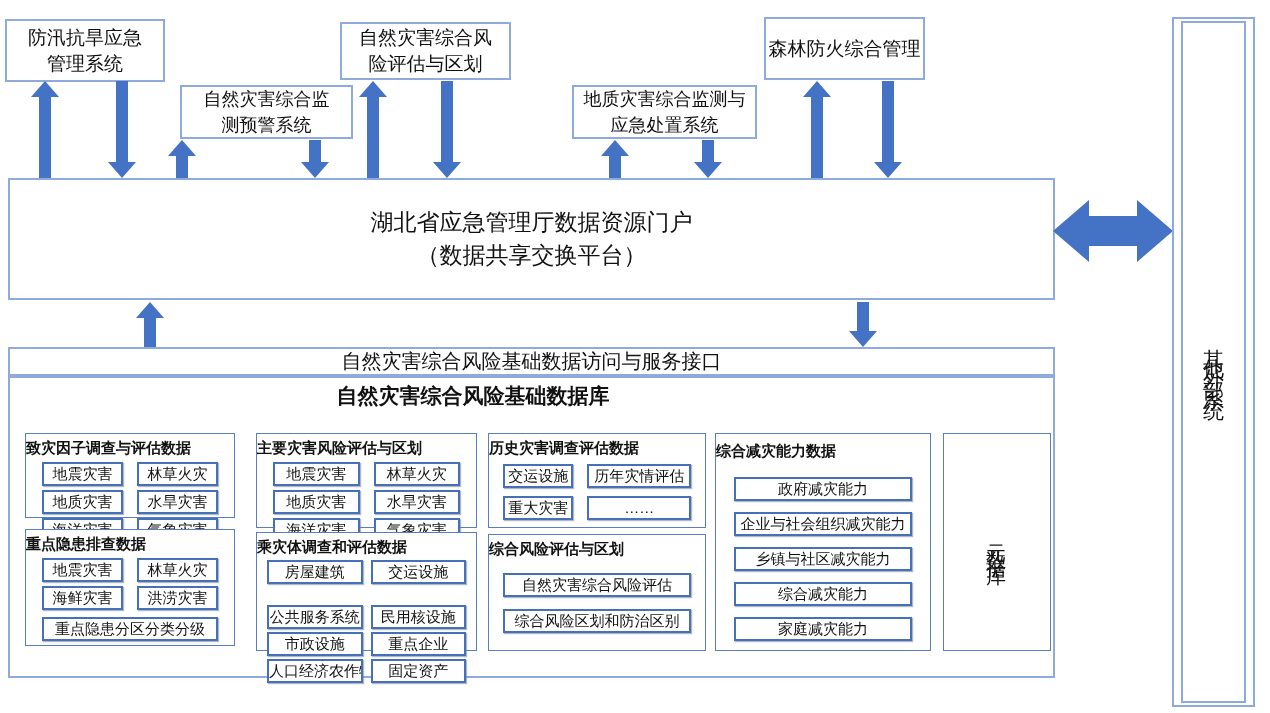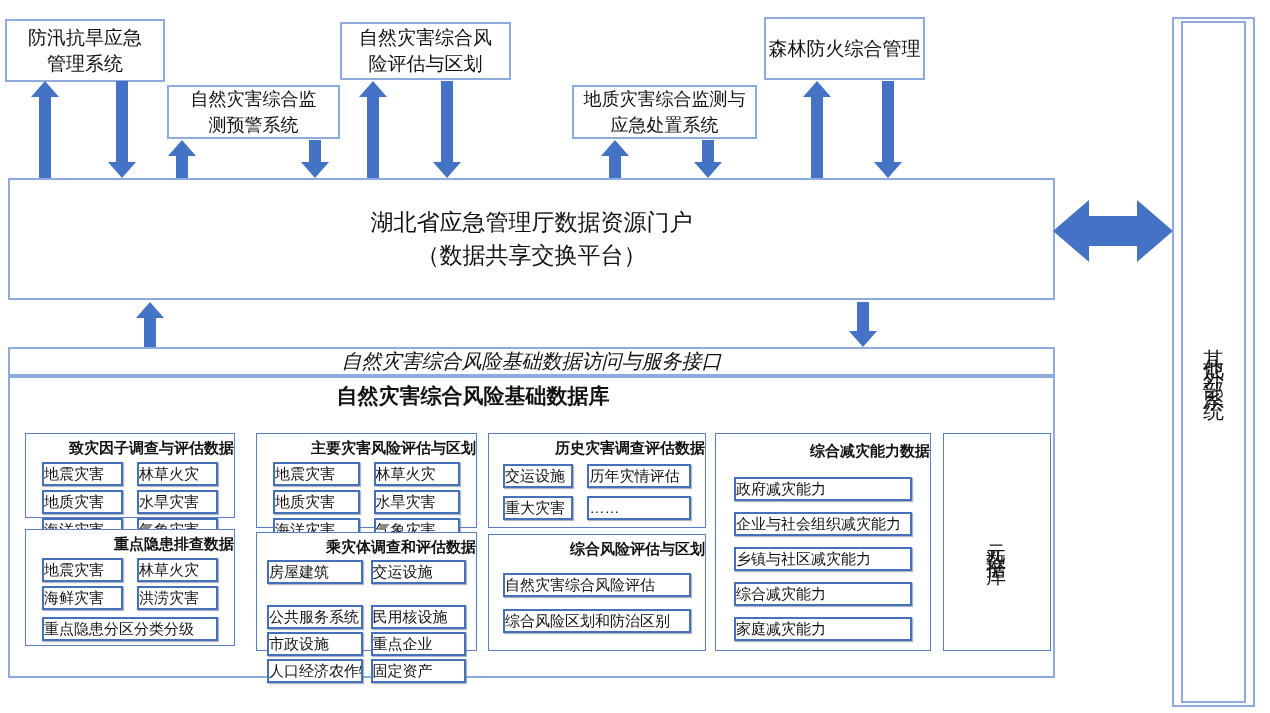--- a/index.html
+++ b/index.html
@@ -24,21 +24,20 @@
     position:absolute;left:8px;top:178px;width:1047px;height:122px;
     border:2px solid var(--border-light);background:#fff;
     display:flex;align-items:center;justify-content:center;text-align:center;
     font-size:23px;font-weight:normal;line-height:33px;white-space:pre-line;
   }
   .iface{
     position:absolute;left:8px;top:347px;width:1047px;height:29px;
     border:2px solid var(--border-light);background:#fff;
     display:flex;align-items:center;justify-content:center;
     font-size:20px;
-    font-style:italic;
   }
   .db-container{
     position:absolute;left:8px;top:376px;width:1047px;height:302px;
     border:2px solid var(--border-light);background:#fff;
   }
   .db-title{
     position:absolute;left:8px;top:382px;width:930px;
     text-align:center;font-size:21px;font-weight:bold;
   }
   .cloud{
@@ -86,46 +85,46 @@
     border-right:36px solid var(--arrow);
   }
   .harr::after{
     content:"";position:absolute;right:0;top:0;width:0;height:0;
     border-top:31px solid transparent;border-bottom:31px solid transparent;
     border-left:36px solid var(--arrow);
   }
 
   
   .grp{position:absolute;border:1.5px solid var(--border-group);background:#fff}
-  .grp-title{text-align:right;font-weight:bold;font-size:15px;padding-top:5px}
+  .grp-title{text-align:left;font-weight:bold;font-size:15px;padding-top:5px}
   .row{display:flex;gap:14px;margin:4px 16px 0}
   .item{
     flex:1;border:2px solid var(--border-item);background:#fff;
-    font-size:15px;line-height:20px;
+    text-align:center;font-size:15px;line-height:20px;
     box-shadow:1px 1px 1px rgba(110,125,150,.55);
     overflow:hidden;white-space:nowrap;
   }
   .row.wide{margin:7px 16px 0}
   .row.wide .item{flex:1}
   .grp.capacity .row{margin:11px 18px 0}
   .grp.capacity .grp-title{padding-top:8px}
   .metadb{
     position:absolute;border:1.5px solid var(--border-group);background:#fff;
     display:flex;align-items:center;justify-content:center;
   }
   .metadb .vtext{font-size:20px;letter-spacing:7px;font-weight:400}
 </style>
 </head>
 <body>
 
 <div class="canvas">
 
   <div class="sys-box" style="left:5px;top:19px;width:160px;height:63px">防汛抗旱应急
 管理系统</div>
-  <div class="sys-box" style="left:167px;top:85px;width:173px;height:54px;font-size:18px">自然灾害综合监
+  <div class="sys-box" style="left:180px;top:85px;width:173px;height:54px;font-size:18px">自然灾害综合监
 测预警系统</div>
   <div class="sys-box" style="left:340px;top:22px;width:171px;height:58px">自然灾害综合风
 险评估与区划</div>
   <div class="sys-box" style="left:572px;top:85px;width:185px;height:54px;font-size:18px">地质灾害综合监测与
 应急处置系统</div>
   <div class="sys-box" style="left:764px;top:17px;width:161px;height:63px">森林防火综合管理</div>
 
   <div class="varr up" style="left:31px;top:81px;height:97px">
       <div class="shaft"></div>
     </div>

